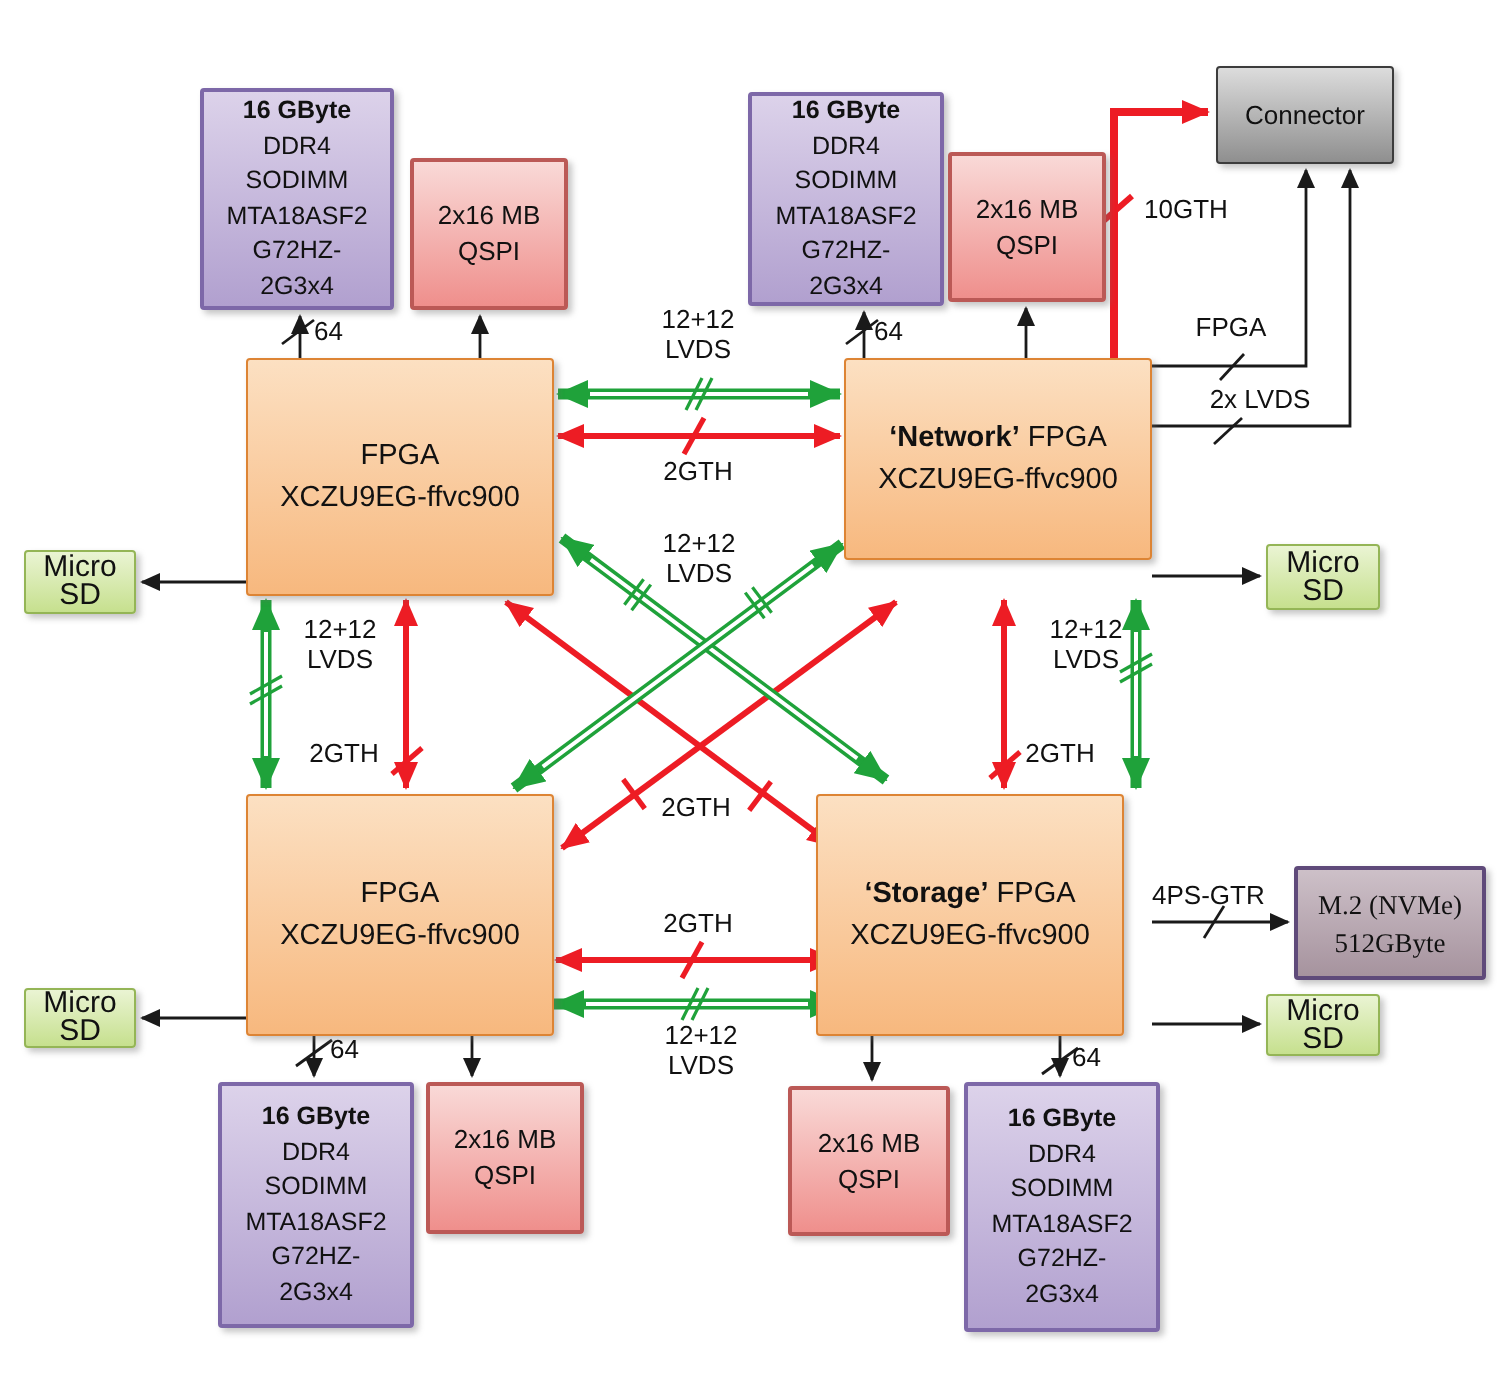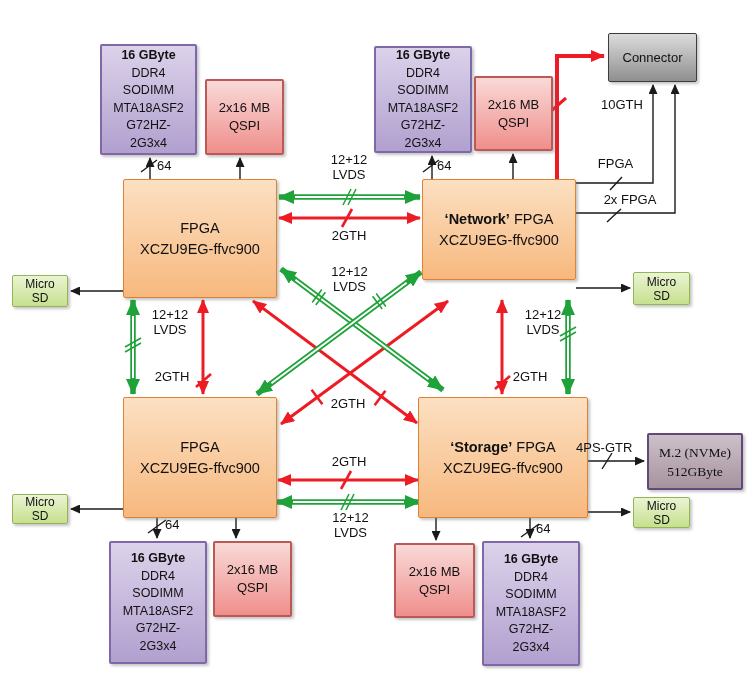--- a/index.html
+++ b/index.html
@@ -22,21 +22,21 @@
       box-shadow:2px 2px 3px rgba(110,110,110,.4);}
   .bx .b1{font-weight:bold;}
 
   .ddr{background:linear-gradient(to bottom,var(--ddr_fill_top),var(--ddr_fill_bottom));
        border:2px solid var(--ddr_border);font-size:12.5px;line-height:17.5px;}
   .qspi{background:linear-gradient(to bottom,var(--qspi_fill_top),var(--qspi_fill_bottom));
        border:2px solid var(--qspi_border);font-size:13px;line-height:18px;}
   .fpga{background:linear-gradient(to bottom,var(--fpga_fill_top),var(--fpga_fill_bottom));
        border:1.5px solid var(--fpga_border);font-size:14.5px;line-height:21px;}
   .sd{background:linear-gradient(to bottom,var(--sd_fill_top),var(--sd_fill_bottom));
-       border:1.5px solid var(--sd_border);font-size:12px;line-height:14px;}
+       border:1.5px solid var(--sd_border);font-size:15px;line-height:14px;}
   .conn{background:linear-gradient(to bottom,var(--connector_fill_top),var(--connector_fill_bottom));
        border:1.5px solid var(--connector_border);font-size:13px;}
   .m2{background:linear-gradient(to bottom,var(--m2_fill_top),var(--m2_fill_bottom));
        border:2px solid var(--m2_border);font-size:13.5px;line-height:19px;font-family:Liberation Serif, serif;}
 
   
   .lbl{position:absolute;font-size:13px;line-height:15px;text-align:center;white-space:nowrap;}
   .lbl.left{text-align:left;}
 </style>
 </head>
@@ -194,21 +194,21 @@
     <div>XCZU9EG-ffvc900</div>
   </div>
   <div class="bx fpga" style="left:422px;top:179px;width:154px;height:101px;">
     <div><b>‘Network’</b><span> FPGA</span></div>
     <div>XCZU9EG-ffvc900</div>
   </div>
   <div class="bx fpga" style="left:123px;top:397px;width:154px;height:121px;">
     <div>FPGA</div>
     <div>XCZU9EG-ffvc900</div>
   </div>
-  <div class="bx fpga" style="left:418px;top:397px;width:170px;height:121px;">
+  <div class="bx fpga" style="left:408px;top:397px;width:154px;height:121px;">
     <div><b>‘Storage’</b><span> FPGA</span></div>
     <div>XCZU9EG-ffvc900</div>
   </div>
 
   <div class="bx sd" style="left:12px;top:275px;width:56px;height:32px;">
     <div>Micro</div>
     <div>SD</div>
   </div>
   <div class="bx sd" style="left:12px;top:494px;width:56px;height:30px;">
     <div>Micro</div>
@@ -275,23 +275,23 @@
     <div>LVDS</div>
   </div>
   <div class="lbl" style="left:322px;top:396px;width:52px;">2GTH</div>
 
   <div class="lbl" style="left:323px;top:454px;width:52px;">2GTH</div>
   <div class="lbl" style="left:323px;top:510px;width:55px;">
     <div>12+12</div>
     <div>LVDS</div>
   </div>
 
-  <div class="lbl left" style="left:601px;top:97px;width:55px;">10GTH</div>
+  <div class="lbl left" style="left:572px;top:97px;width:55px;">10GTH</div>
   <div class="lbl" style="left:588px;top:156px;width:55px;">FPGA</div>
-  <div class="lbl" style="left:596px;top:192px;width:68px;">2x FPGA</div>
+  <div class="lbl" style="left:596px;top:192px;width:68px;">2x LVDS</div>
   <div class="lbl left" style="left:576px;top:440px;width:90px;">4PS-GTR</div>
 
   <div class="lbl left" style="left:157px;top:158px;width:22px;">64</div>
   <div class="lbl left" style="left:437px;top:158px;width:22px;">64</div>
   <div class="lbl left" style="left:165px;top:517px;width:22px;">64</div>
   <div class="lbl left" style="left:536px;top:521px;width:22px;">64</div>
 
 </div>
 
 </body></html>

